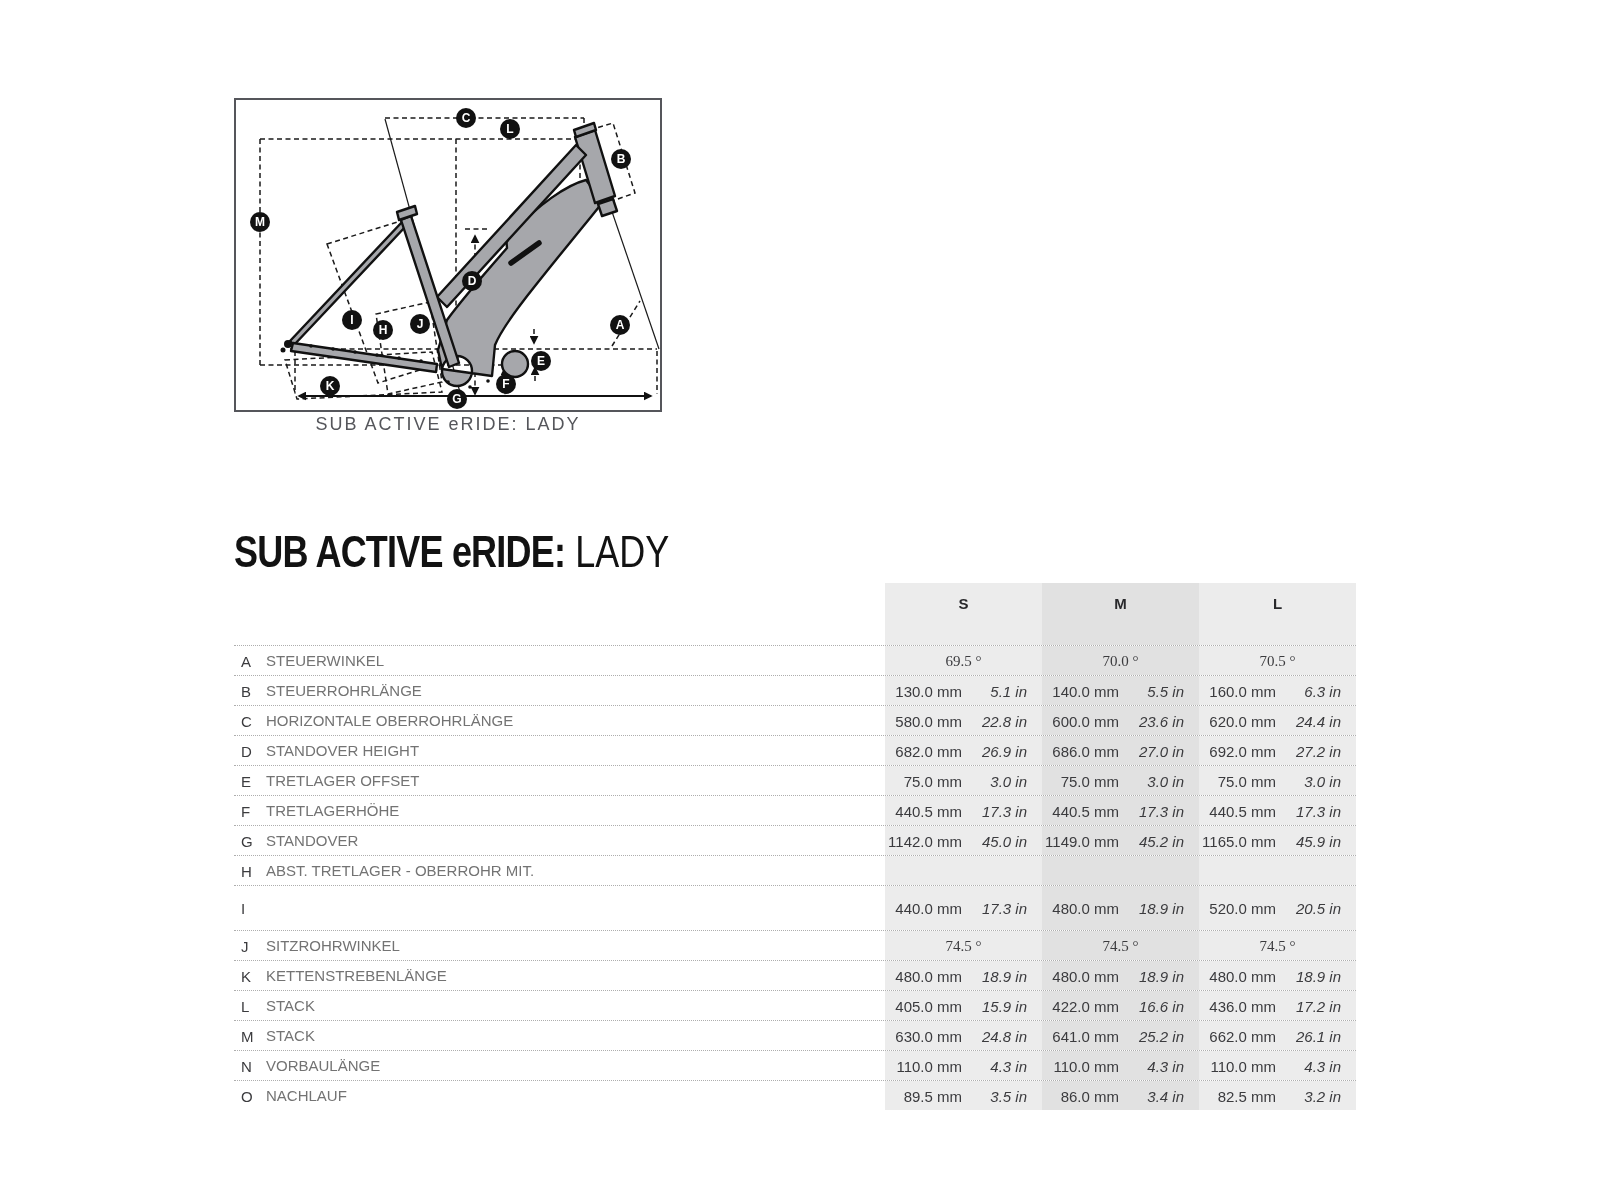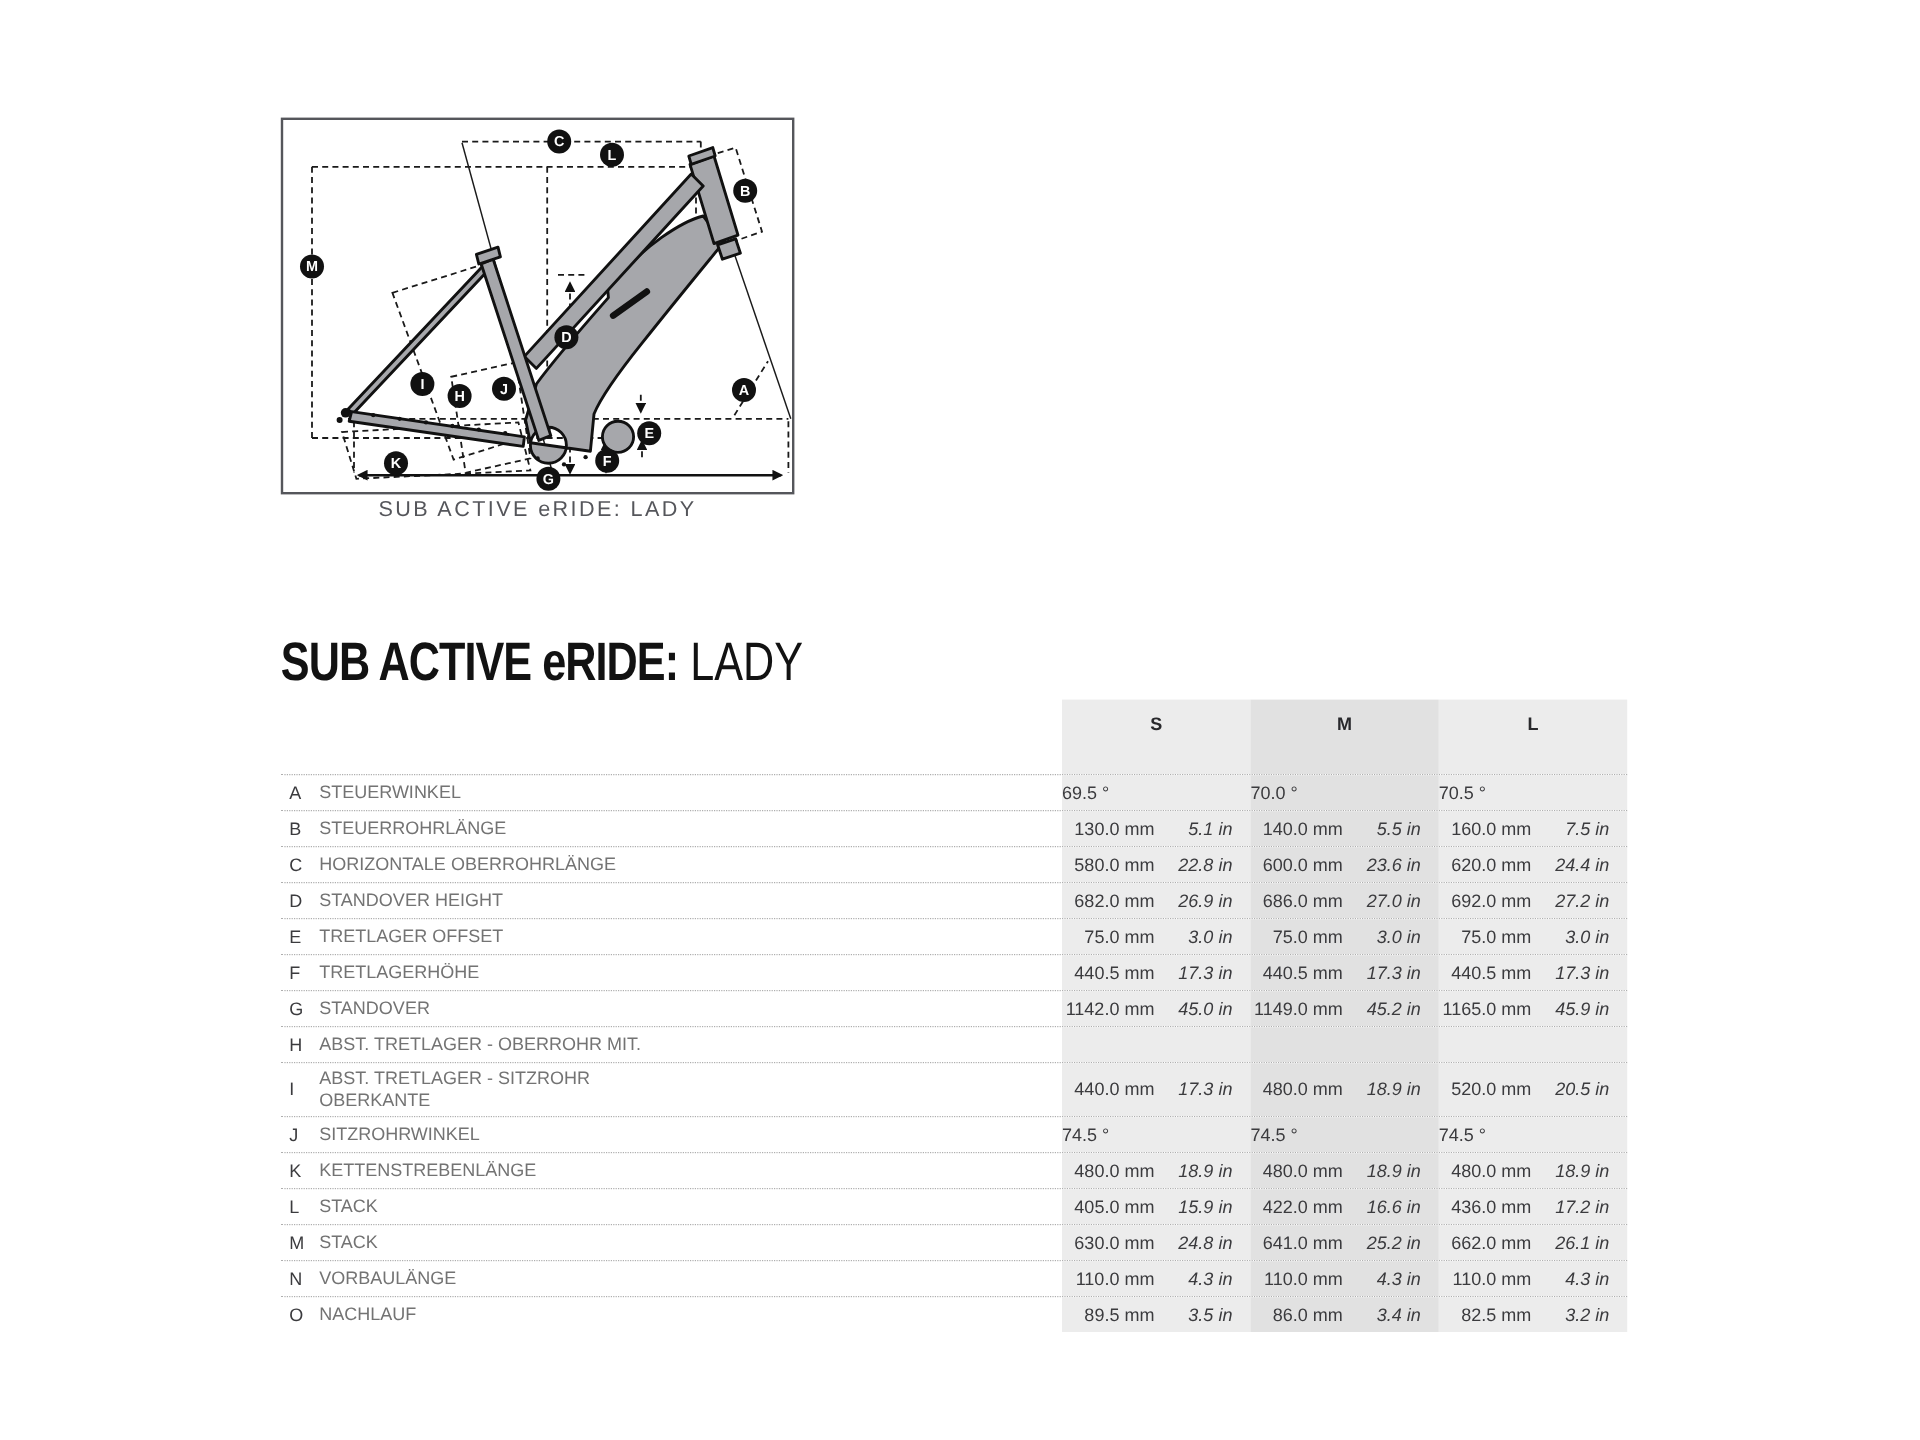--- a/index.html
+++ b/index.html
@@ -34,21 +34,21 @@
   .c1{left:808px;width:157px;background:#e1e1e1;}
   .c2{left:965px;width:157px;background:#ececec;}
   .row{position:relative;height:29px;border-top:1px dotted #aeaeae;}
   .row.tall{height:44px;}
   .cell{position:absolute;top:0;height:100%;}
   .rl{position:absolute;left:7px;top:50%;transform:translateY(-50%);color:#3b3b3e;}
   .lbl{position:absolute;left:32px;top:50%;transform:translateY(-50%);
     line-height:1.18;color:#737373;white-space:nowrap;}
   .mm{position:absolute;right:80px;top:50%;transform:translateY(-50%);white-space:nowrap;}
   .in{position:absolute;right:15px;top:50%;transform:translateY(-50%);white-space:nowrap;font-style:italic;}
-  .ang{position:absolute;left:0;right:0;top:50%;transform:translateY(-50%);text-align:left;}
+  .ang{position:absolute;left:0;right:0;top:50%;transform:translateY(-50%);text-align:center;font-family:Liberation Serif, serif;}
   
   .dsh{fill:none;stroke:#1a1a1a;stroke-width:1.5;stroke-dasharray:5 3.5;}
   .axis{fill:none;stroke:#1a1a1a;stroke-width:1.2;}
   .gline{fill:none;stroke:#111;stroke-width:2;}
   .frm{fill:#a6a7ab;stroke:#111;stroke-width:2.4;stroke-linejoin:round;}
   .mlabel circle{fill:#111;}
   .mlabel text{fill:#fff;font-family:"Liberation Sans",sans-serif;font-size:12px;font-weight:bold;text-anchor:middle;}
 </style>
 </head>
 <body>
@@ -219,21 +219,21 @@
       <div class="cell c0">
         <span class="mm">130.0 mm</span>
         <span class="in">5.1 in</span>
       </div>
       <div class="cell c1">
         <span class="mm">140.0 mm</span>
         <span class="in">5.5 in</span>
       </div>
       <div class="cell c2">
         <span class="mm">160.0 mm</span>
-        <span class="in">7.5 in</span>
+        <span class="in">6.3 in</span>
       </div>
     </div>
     <div class="row">
       <span class="rl">C</span>
       <div class="lbl">
         <div>HORIZONTALE OBERROHRLÄNGE</div>
       </div>
       <div class="cell c0">
         <span class="mm">580.0 mm</span>
         <span class="in">22.8 in</span>
@@ -323,24 +323,20 @@
       <span class="rl">H</span>
       <div class="lbl">
         <div>ABST. TRETLAGER - OBERROHR MIT.</div>
       </div>
       <div class="cell c0"></div>
       <div class="cell c1"></div>
       <div class="cell c2"></div>
     </div>
     <div class="row tall">
       <span class="rl">I</span>
-      <div class="lbl">
-        <div>ABST. TRETLAGER - SITZROHR</div>
-        <div>OBERKANTE</div>
-      </div>
       <div class="cell c0">
         <span class="mm">440.0 mm</span>
         <span class="in">17.3 in</span>
       </div>
       <div class="cell c1">
         <span class="mm">480.0 mm</span>
         <span class="in">18.9 in</span>
       </div>
       <div class="cell c2">
         <span class="mm">520.0 mm</span>

